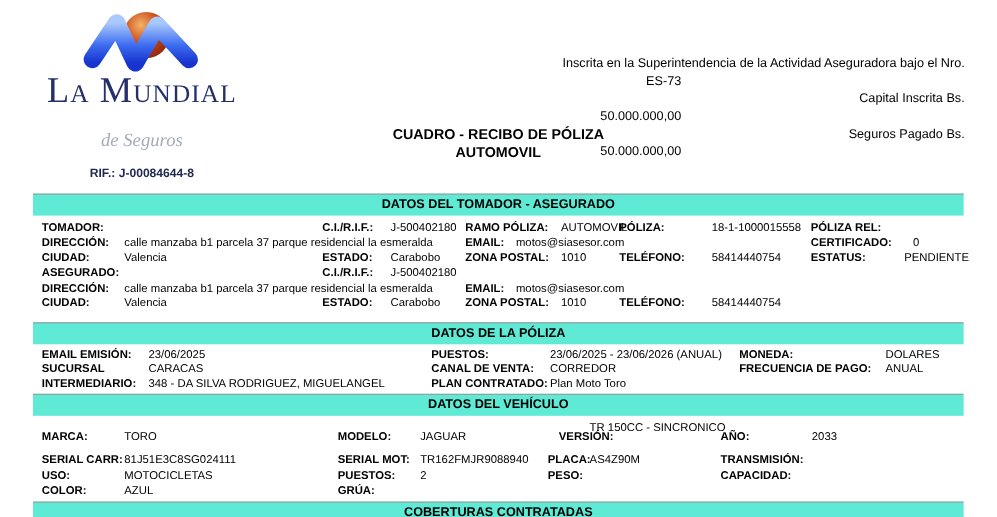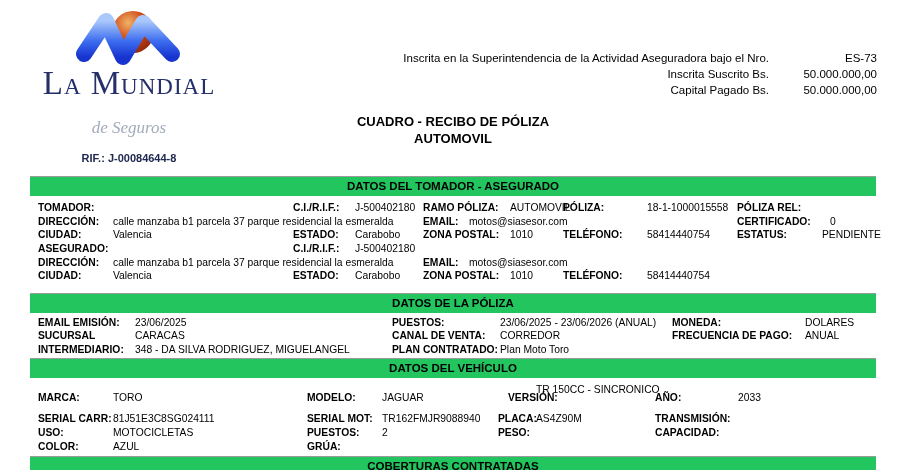--- a/index.html
+++ b/index.html
@@ -8,28 +8,28 @@
   
   .logo{position:absolute;left:33px;top:6px;width:192px;text-align:center;}
   .logo svg{display:block;margin:0 auto;}
   .brand{font-family:"Liberation Serif","DejaVu Serif",serif;font-variant:small-caps;
          font-size:33px;line-height:26px;color:#25306b;letter-spacing:1px;}
   .brand-sub{font-family:"Liberation Serif","DejaVu Serif",serif;font-style:italic;
          font-size:17px;line-height:17px;color:#a3aaba;margin-top:23px;}
   .rif{font-weight:bold;font-size:11px;color:#20294f;margin-top:16px;}
   
   .hdr{position:absolute;top:50px;right:29px;font-size:11.5px;}
-  .hdr .line{display:flex;justify-content:flex-end;line-height:16px;}
+  .hdr .line{display:flex;justify-content:space-between;line-height:16px;flex-direction:column;}
   .hdr .lab{text-align:right;}
   .hdr .val{width:108px;text-align:right;}
   
   .title{position:absolute;top:113px;left:0;width:100%;text-align:center;
          font-weight:bold;font-size:13px;line-height:17px;}
   
-  .secbar{position:absolute;left:30px;width:846px;height:20px;background:#22c55e;
+  .secbar{position:absolute;left:30px;width:846px;height:20px;background:#5eead4;
           border-top:1px solid #9b9b9b;box-sizing:border-box;text-align:center;
           font-weight:bold;font-size:11.5px;line-height:19px;}
   #bar-t{top:176px;} #bar-p{top:293px;} #bar-v{top:358px;} #bar-c{top:456px;}
   
   .rows{position:absolute;left:30px;width:846px;font-size:10.3px;}
   #t-rows{top:201px;} #p-rows{top:316px;} #v-rows{top:384px;}
   .row{position:relative;height:13.7px;line-height:13.7px;}
   .prow{height:13.3px;line-height:13.3px;}
   .vrow1{height:28px;line-height:28px;}
   .vrow{height:14px;line-height:14px;}
@@ -75,25 +75,25 @@
     <div class="brand-sub">de Seguros</div>
     <div class="rif">RIF.: J-00084644-8</div>
   </div>
 
   <div class="hdr">
     <div class="line">
       <span class="lab">Inscrita en la Superintendencia de la Actividad Aseguradora bajo el Nro.</span>
       <span class="val">ES-73</span>
     </div>
     <div class="line">
-      <span class="lab">Inscrita Suscrito Bs.</span>
+      <span class="lab">Capital Inscrita Bs.</span>
       <span class="val">50.000.000,00</span>
     </div>
     <div class="line">
-      <span class="lab">Capital Pagado Bs.</span>
+      <span class="lab">Seguros Pagado Bs.</span>
       <span class="val">50.000.000,00</span>
     </div>
   </div>
 
   <div class="title">
     <div>CUADRO - RECIBO DE PÓLIZA</div>
     <div>AUTOMOVIL</div>
   </div>
 
   <div class="secbar" id="bar-t">DATOS DEL TOMADOR - ASEGURADO</div>

